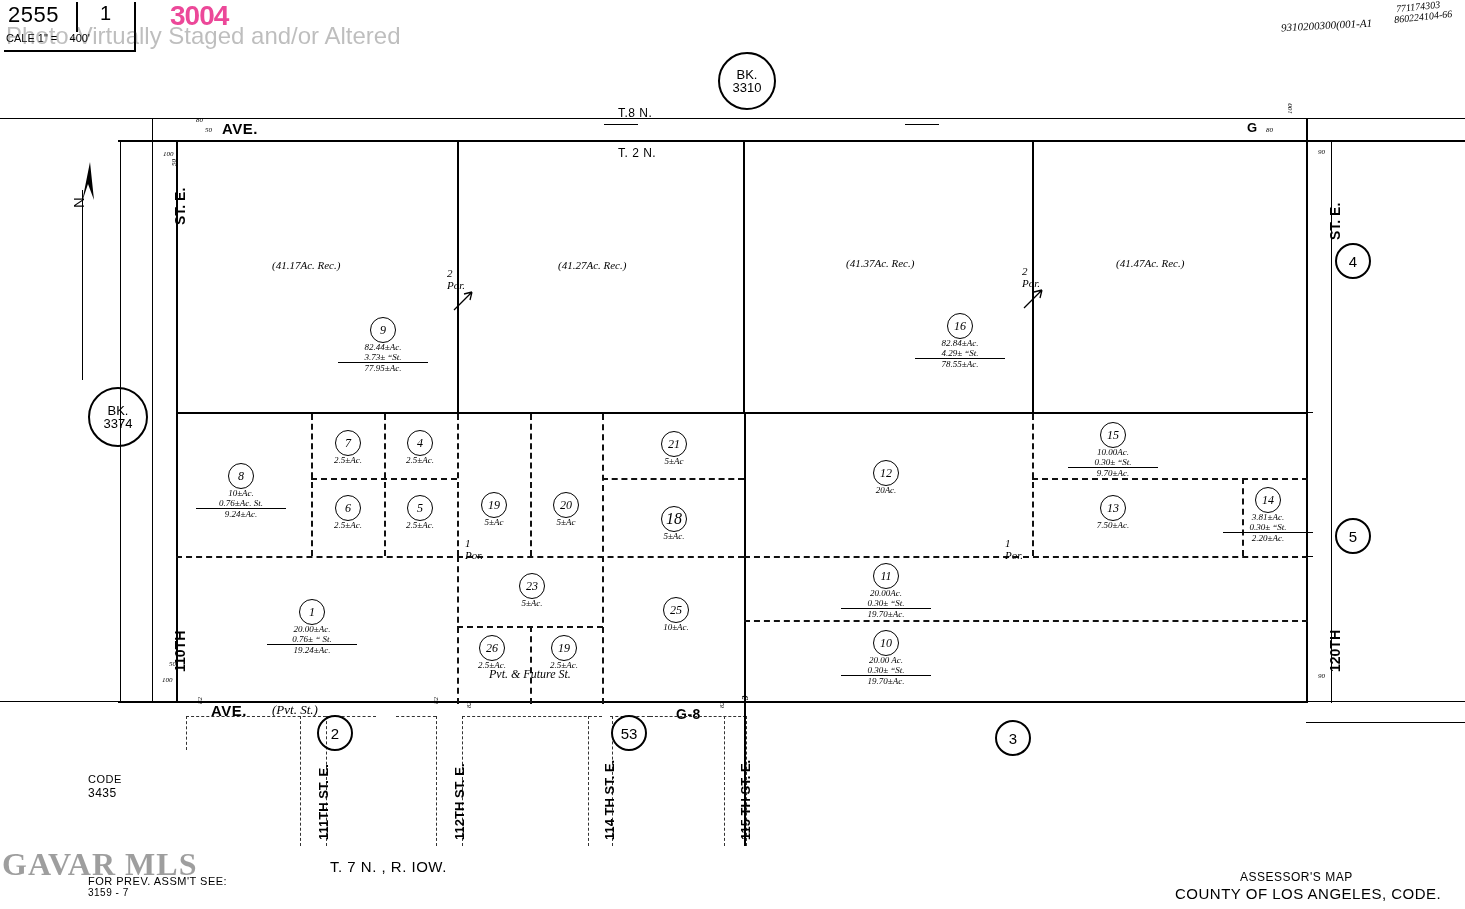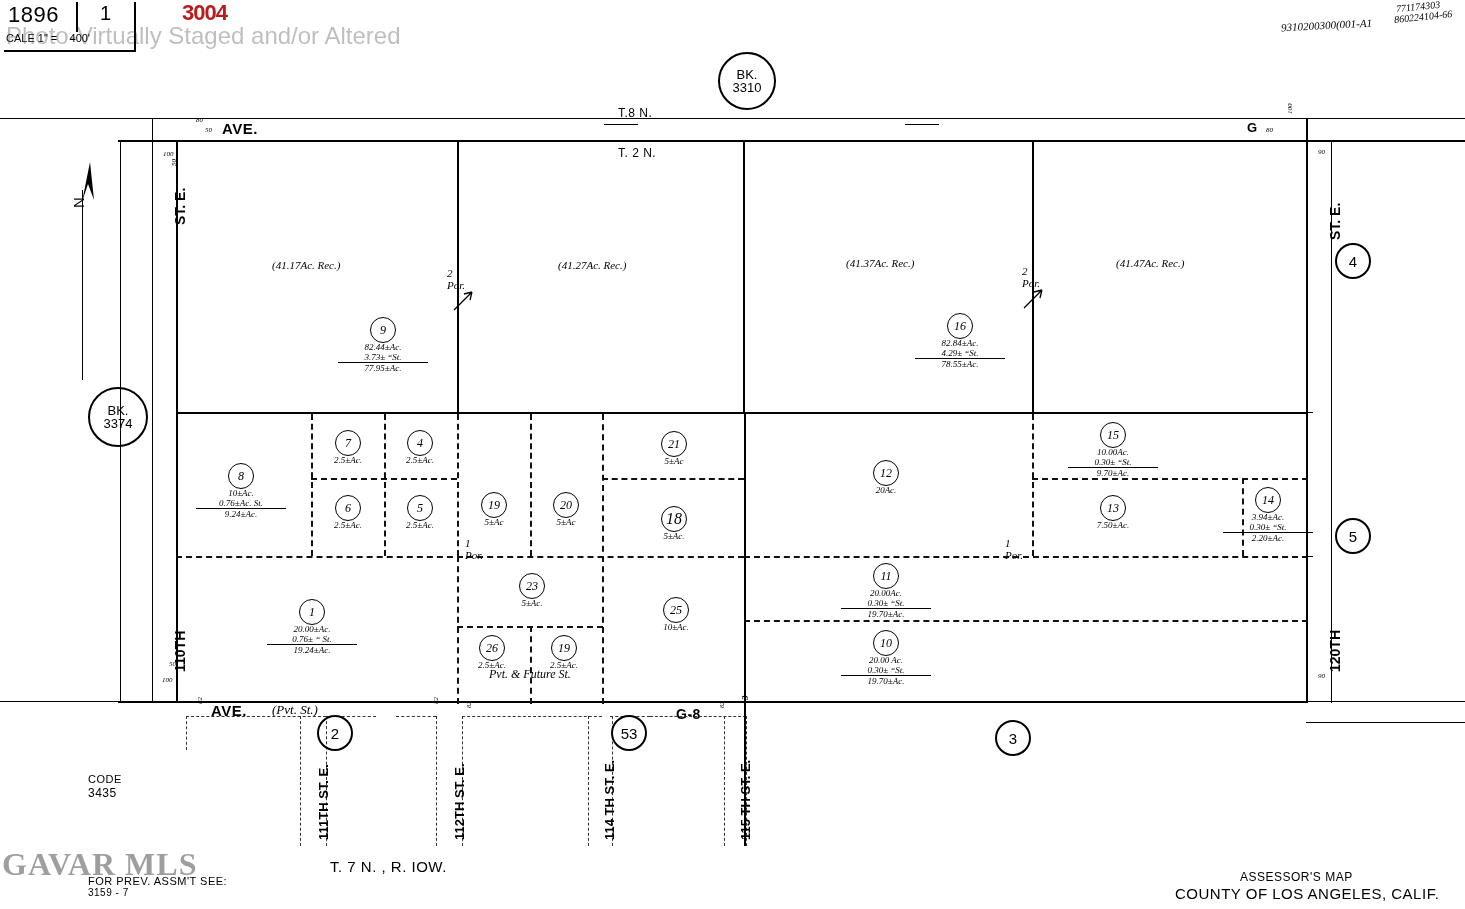--- a/index.html
+++ b/index.html
@@ -35,25 +35,25 @@
   .wm2{position:absolute;color:rgba(25,25,25,.42);font-weight:700;pointer-events:none;
        font-family:"Liberation Serif",serif;}
   .tickh{position:absolute;height:1px;width:7px;background:#000;}
   .tiny{font-size:7px;font-family:"Liberation Serif",serif;font-style:italic;}
 </style>
 </head>
 <body>
 
 <div class="abs" style="left:4px;top:2px;width:130px;height:48px;border-right:2px solid #000;border-bottom:2px solid #000;"></div>
 <div class="abs" style="left:76px;top:2px;width:2px;height:30px;background:#000;"></div>
-<div class="print" style="left:8px;top:2px;font-size:22px;font-family:'Liberation Sans',sans-serif;">1896</div>
+<div class="print" style="left:8px;top:2px;font-size:22px;font-family:'Liberation Sans',sans-serif;">2555</div>
 <div class="print" style="left:100px;top:2px;font-size:20px;">1</div>
 <div class="print" style="left:6px;top:32px;font-size:11px;letter-spacing:0;">CALE 1" =    400'</div>
 
-<div class="print" style="left:170px;top:0px;font-size:22px;font-weight:700;color:#b91c1c;letter-spacing:-1px;margin-left:12px;">3004</div>
+<div class="print" style="left:170px;top:0px;font-size:28px;font-weight:700;color:#ec4899;letter-spacing:-1px;">3004</div>
 
 <div class="hand" style="left:1396px;top:2px;font-size:10px;transform:rotate(-6deg);">771174303</div>
 <div class="hand" style="left:1394px;top:12px;font-size:10px;transform:rotate(-6deg);">860224104-66</div>
 <div class="hand" style="left:1281px;top:20px;font-size:11px;transform:rotate(-3deg);">9310200300(001-A1</div>
 
 <div class="ln v1" style="left:82px;top:190px;width:1px;height:190px;"></div>
 <svg class="abs" style="left:68px;top:160px;" width="36" height="50" viewBox="0 0 36 50">
   <path d="M22 2 L14 42 L20 24 L26 40 Z" fill="#000"></path>
 </svg>
 <div class="abs" style="left:70px;top:208px;font-family:'Liberation Sans',sans-serif;font-size:15px;
@@ -250,21 +250,21 @@
       <span>15</span>
     </div>
     <div class="parcel-note" style="left: 1068px; top: 447px; width: 90px;"><span style="display: block;">10.00Ac.</span><span class="u" style="display: block;">0.30± “St.</span><span style="display: block;">9.70±Ac.</span></div>
     <div class="circ circ-hand" style="left: 1100px; top: 495px; width: 24px; height: 24px; font-size: 12px;">
       <span>13</span>
     </div>
     <div class="parcel-note" style="left: 1068px; top: 520px; width: 90px;"><span style="display: block;">7.50±Ac.</span></div>
     <div class="circ circ-hand" style="left: 1255px; top: 487px; width: 24px; height: 24px; font-size: 12px;">
       <span>14</span>
     </div>
-    <div class="parcel-note" style="left: 1223px; top: 512px; width: 90px;"><span style="display: block;">3.94±Ac.</span><span class="u" style="display: block;">0.30± “St.</span><span style="display: block;">2.20±Ac.</span></div>
+    <div class="parcel-note" style="left: 1223px; top: 512px; width: 90px;"><span style="display: block;">3.81±Ac.</span><span class="u" style="display: block;">0.30± “St.</span><span style="display: block;">2.20±Ac.</span></div>
     <div class="circ circ-hand" style="left: 299px; top: 599px; width: 24px; height: 24px; font-size: 12px;">
       <span>1</span>
     </div>
     <div class="parcel-note" style="left: 267px; top: 624px; width: 90px;"><span style="display: block;">20.00±Ac.</span><span class="u" style="display: block;">0.76± “ St.</span><span style="display: block;">19.24±Ac.</span></div>
     <div class="circ circ-hand" style="left: 519px; top: 573px; width: 24px; height: 24px; font-size: 12px;">
       <span>23</span>
     </div>
     <div class="parcel-note" style="left: 487px; top: 598px; width: 90px;"><span style="display: block;">5±Ac.</span></div>
     <div class="circ circ-hand" style="left: 663px; top: 597px; width: 24px; height: 24px; font-size: 12px;">
       <span>25</span>
@@ -305,16 +305,16 @@
       <span>3</span>
     </div>
   </div>
 
 <div class="print" style="left:88px;top:773px;font-size:11px;">CODE</div>
 <div class="print" style="left:88px;top:786px;font-size:12px;">3435</div>
 <div class="print" style="left:88px;top:875px;font-size:11px;">FOR PREV. ASSM'T SEE:</div>
 <div class="print" style="left:88px;top:887px;font-size:10px;">3159 - 7</div>
 <div class="print" style="left:330px;top:858px;font-size:15px;">T. 7 N. , R. IOW.</div>
 <div class="print" style="left:1240px;top:870px;font-size:12px;">ASSESSOR'S MAP</div>
-<div class="print" style="left:1175px;top:885px;font-size:15px;">COUNTY OF LOS ANGELES, CALIF.</div>
+<div class="print" style="left:1175px;top:885px;font-size:15px;">COUNTY OF LOS ANGELES, CODE.</div>
 
 <div class="wm" style="left:6px;top:22px;font-size:24px;font-family:'Liberation Sans',sans-serif;">Photo-Virtually Staged and/or Altered</div>
 <div class="wm2" style="left:2px;top:846px;font-size:32px;letter-spacing:1px;">GAVAR MLS</div>
 
 </body></html>

